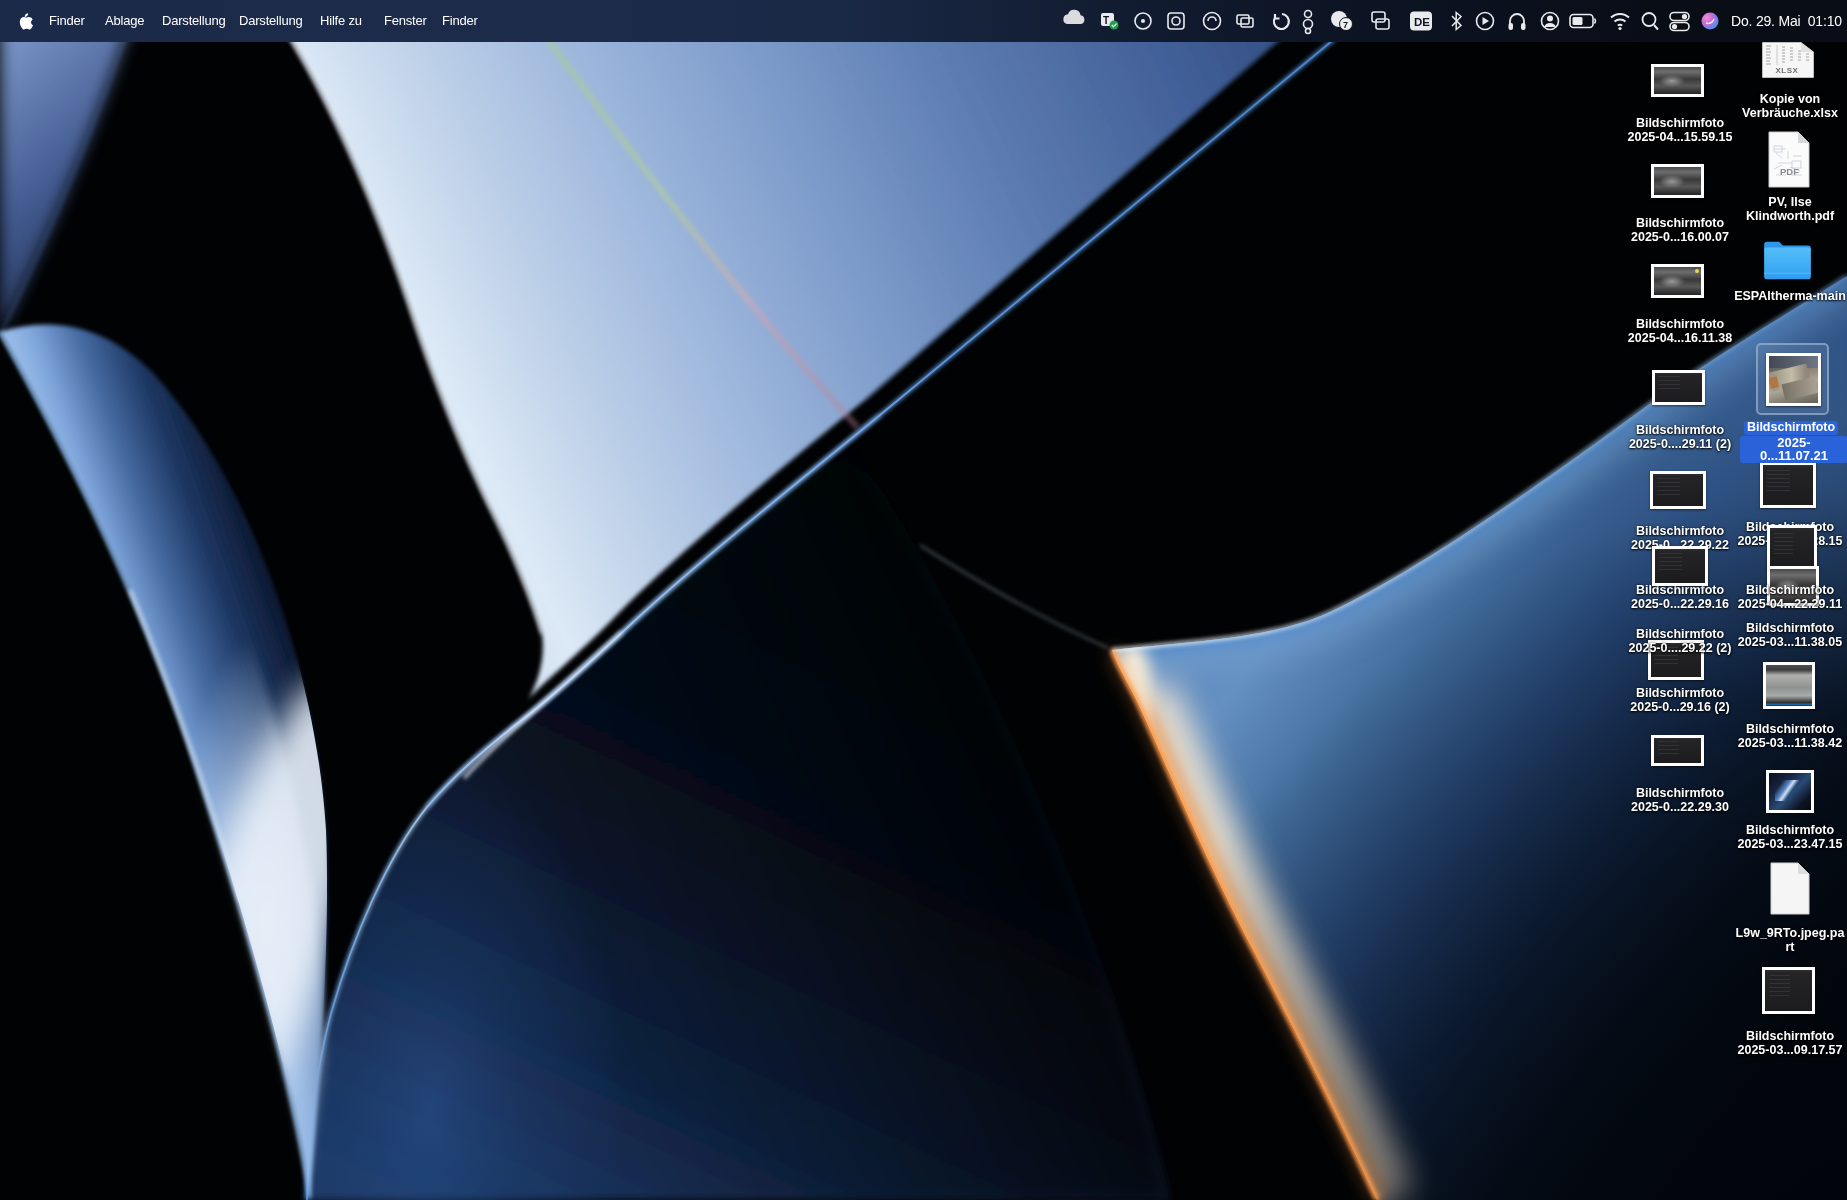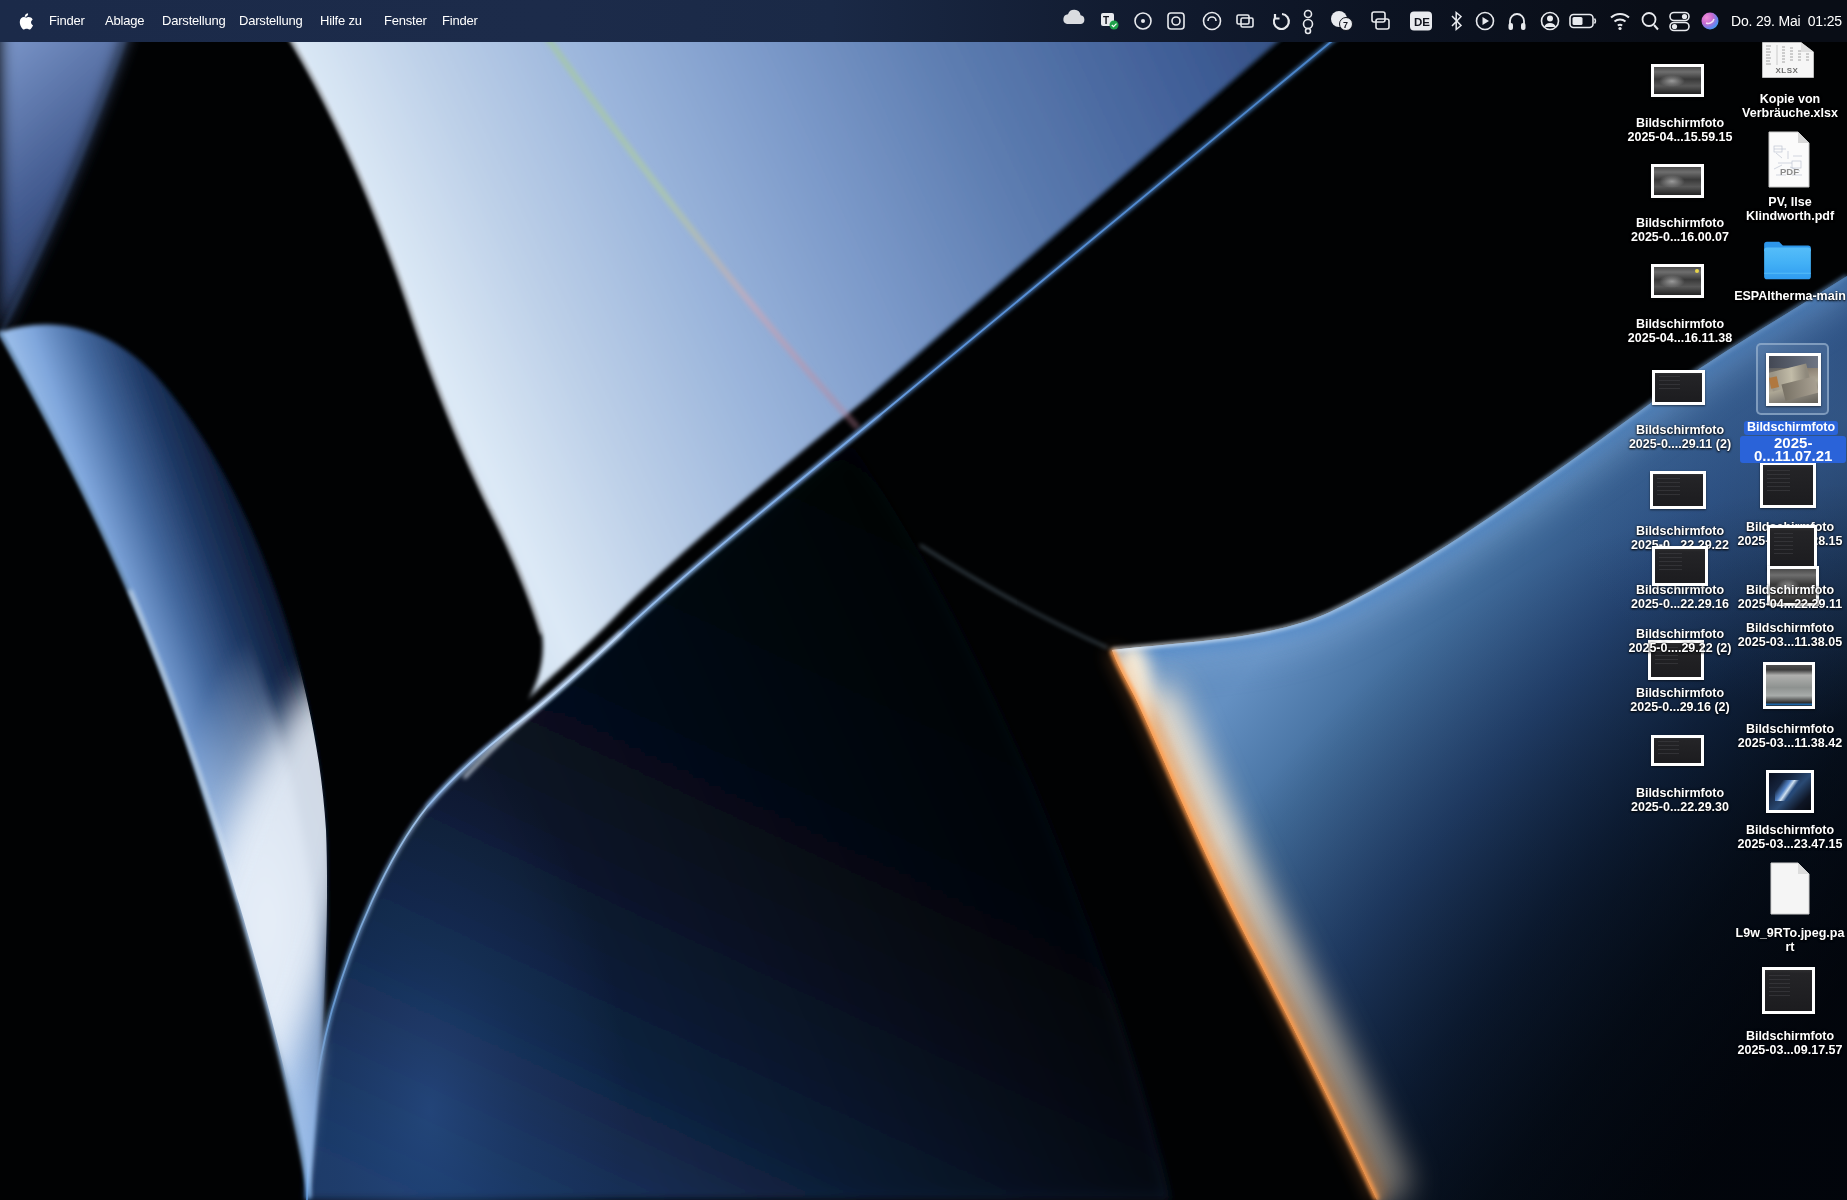--- a/index.html
+++ b/index.html
@@ -173,21 +173,21 @@
 <svg style="position:absolute;left:18px;top:13px;z-index:60" width="15" height="17" viewBox="0 0 16 19">
 <path fill="#fff" d="M11.4,4.6c-1,0-1.9,0.6-2.5,0.6C8.3,5.2,7.4,4.6,6.3,4.6C4,4.7,1.6,6.5,1.6,10.1c0,2.2,0.85,4.5,1.9,6 c0.9,1.25,1.7,2.3,2.8,2.3c1.1,0,1.6-0.72,3-0.72c1.4,0,1.8,0.72,3,0.7c1.2,0,2-1.1,2.8-2.3c0.6-0.95,0.9-1.44,1.3-2.5 c-2.6-1-3.1-4.7-0.4-6.1C15.2,5.3,13.1,4.6,11.4,4.6z M10.8,0.3C9.6,0.4,8.2,1.2,7.7,2.3C7.3,3.1,7.1,3.9,7.2,4.4 c1.2,0.1,2.4-0.6,3.1-1.5C11,2.1,11,1.2,10.8,0.3z"></path>
 </svg>
 <span class="mi" style="left:49px;font-weight:400">Finder</span>
 <span class="mi" style="left:105px">Ablage</span>
 <span class="mi" style="left:162px">Darstellung</span>
 <span class="mi" style="left:239px">Darstellung</span>
 <span class="mi" style="left:320px">Hilfe zu</span>
 <span class="mi" style="left:384px">Fenster</span>
 <span class="mi" style="left:442px">Finder</span>
-<span class="mi" style="left:1731px;font-size:14px">Do. 29. Mai  01:25</span>
+<span class="mi" style="left:1731px;font-size:14px">Do. 29. Mai  01:10</span>
 <svg id="tray" style="position:absolute;left:1060px;top:0;z-index:60" width="680" height="42" viewBox="0 0 680 42" fill="none" stroke="none">
 <g stroke="#e8eaee" stroke-width="1.6" fill="none">
  <path d="M7,24 a5,5 0 0 1 1,-9.8 a6.5,6.5 0 0 1 12.6,1 a4.5,4.5 0 0 1 0.4,8.8 z" fill="#dadce0" stroke="none"></path>
  <rect x="41" y="13" width="13" height="13" rx="2" fill="#e8eaee" stroke="none"></rect>
  <text x="43" y="23.5" font-size="10" font-weight="700" fill="#10131c" stroke="none" font-family="Liberation Sans">T</text>
  <circle cx="54" cy="25" r="4.5" fill="#1fa04a" stroke="none"></circle>
  <path d="M51.8,25 l1.7,1.7 l3,-3" stroke="#fff" stroke-width="1.2"></path>
  <circle cx="83" cy="21" r="8"></circle>
  <circle cx="83" cy="21" r="2" fill="#e8eaee" stroke="none"></circle>
  <rect x="108" y="13" width="16" height="16" rx="3"></rect>
@@ -317,21 +317,21 @@
 <div class="th" style="left:1766px;top:353px;width:55px;height:53px;z-index:9">
       <div style="background:linear-gradient(165deg,#585f6a 0%,#4e545e 16%,#7e7668 32%,#9a9081 48%,#ada795 62%,#8a857b 78%,#636058 100%)">
 <div style="position:absolute;left:0;top:0;width:100%;height:26%;background:linear-gradient(90deg,#434854,#6f7684)"></div>
 <div style="position:absolute;left:2%;top:26%;width:80%;height:40%;background:linear-gradient(100deg,#9a9486 10%,#c2bca8 55%,#8f897c 90%);transform:rotate(-14deg)"></div>
 <div style="position:absolute;left:28%;top:52%;width:70%;height:36%;background:linear-gradient(100deg,#767064,#aba394);transform:rotate(-14deg)"></div>
 <div style="position:absolute;left:2%;top:44%;width:16%;height:24%;background:#b07840;transform:rotate(-12deg)"></div>
 </div>
     </div>
 <div style="position:absolute;left:1740px;top:417px;width:102px;z-index:10;text-align:center">
 <span style="display:inline-block;background:#2a63d9;border-radius:3px;color:#fff;font-size:12.5px;font-weight:700;line-height:13.5px;padding:0 3px">Bildschirmfoto</span>
-<span style="display:inline-block;background:#2a63d9;border-radius:3px;color:#fff;font-size:15px;font-weight:700;line-height:13.5px;padding:0 14px;margin-top:0.5px">2025-0...11.07.21</span></div>
+<span style="display:inline-block;background:#2a63d9;border-radius:3px;color:#fff;font-size:13px;font-weight:700;line-height:13.5px;padding:0 20px;margin-top:0.5px">2025-0...11.07.21</span></div>
 <div class="th" style="left:1760px;top:462px;width:56px;height:46px;z-index:8">
       <div class="dk"></div>
     </div>
 <div class="lbl" style="left:1720px;top:521px;width:140px;z-index:9">Bildschirmfoto<br>2025-04...22.28.15</div>
 <div class="th" style="left:1767px;top:525px;width:50px;height:45px;z-index:12">
       <div class="dk"></div>
     </div>
 <div class="th" style="left:1767px;top:566px;width:52px;height:40px;z-index:12">
       <div class="ph"></div>
     </div>

